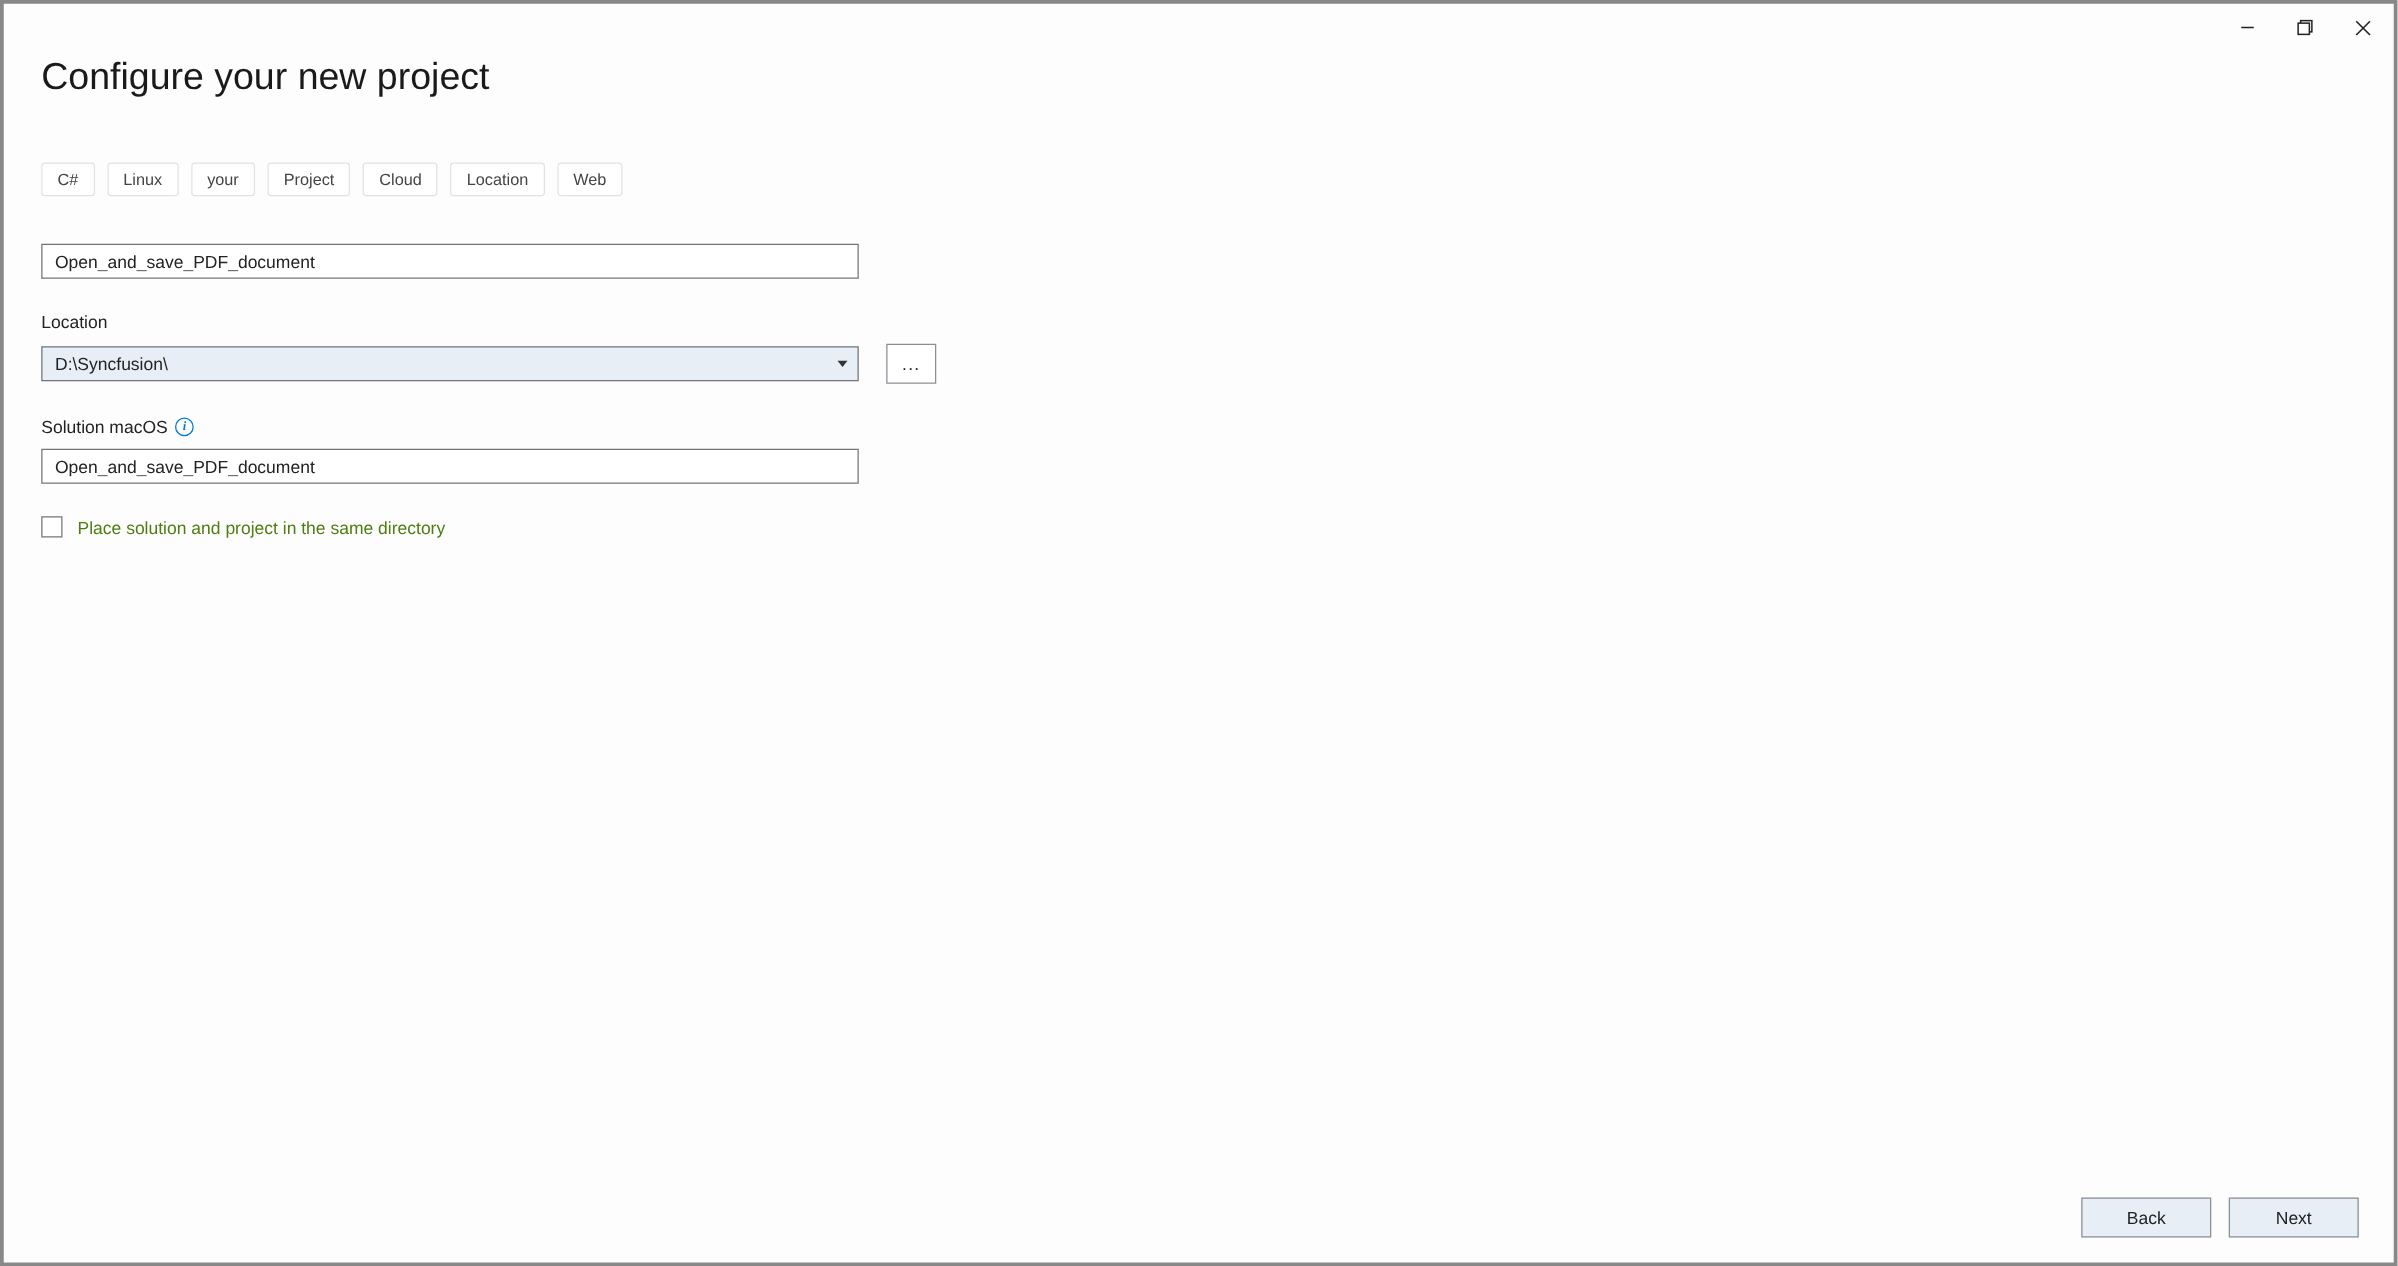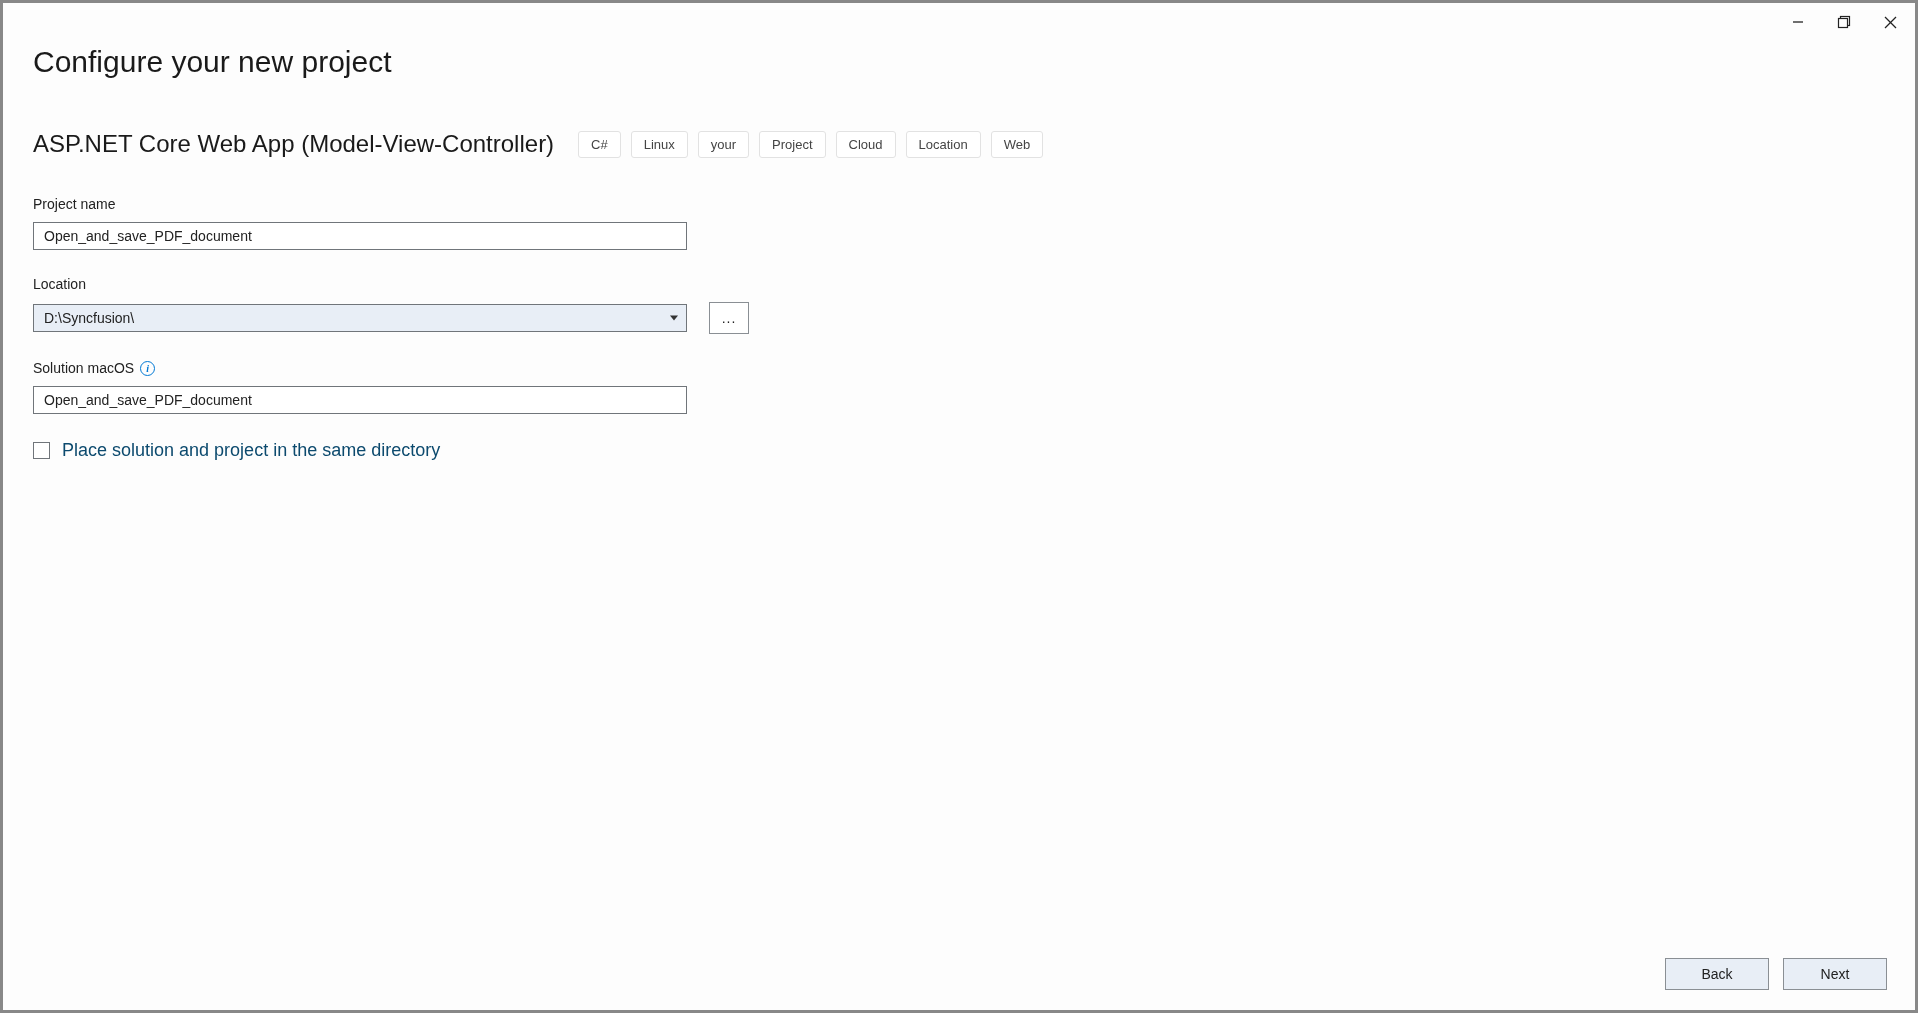--- a/index.html
+++ b/index.html
@@ -138,22 +138,22 @@
       gap: 12px;
       margin-top: 20px;
     }
     .checkbox {
       width: 17px;
       height: 17px;
       border: 1px solid #70757a;
       background: #fff;
     }
     .checkbox-label {
-      font-size: 18px;
-      color: #0c4a6e;
+      font-size: 14px;
+      color: #4d7c0f;
     }
     .footer {
       position: absolute;
       bottom: 20px;
       right: 28px;
       display: flex;
       gap: 14px;
       margin-top: 39px;
     }
     .footer-btn {
@@ -190,34 +190,32 @@
       <line x1="12" y1="1" x2="1" y2="12" stroke="#222" stroke-width="1.3"></line>
     </svg>
   </div>
 </div>
 
 <div class="content">
 
   <h1 class="page-title">Configure your new project</h1>
 
   <div class="subtitle-row">
-    <div class="subtitle">ASP.NET Core Web App (Model-View-Controller)</div>
     <div class="tags">
       <span class="tag">C#</span>
       <span class="tag">Linux</span>
       <span class="tag">your</span>
       <span class="tag">Project</span>
       <span class="tag">Cloud</span>
       <span class="tag">Location</span>
       <span class="tag">Web</span>
     </div>
   </div>
 
   <div class="form-group">
-    <div class="form-label">Project name</div>
     <input class="text-field" type="text" value="Open_and_save_PDF_document" style="">
   </div>
 
   <div class="form-group">
     <div class="form-label">Location</div>
     <div class="form-row">
       <div class="combo-field">
         <span>D:\Syncfusion\</span>
         <span class="combo-caret"></span>
       </div>

